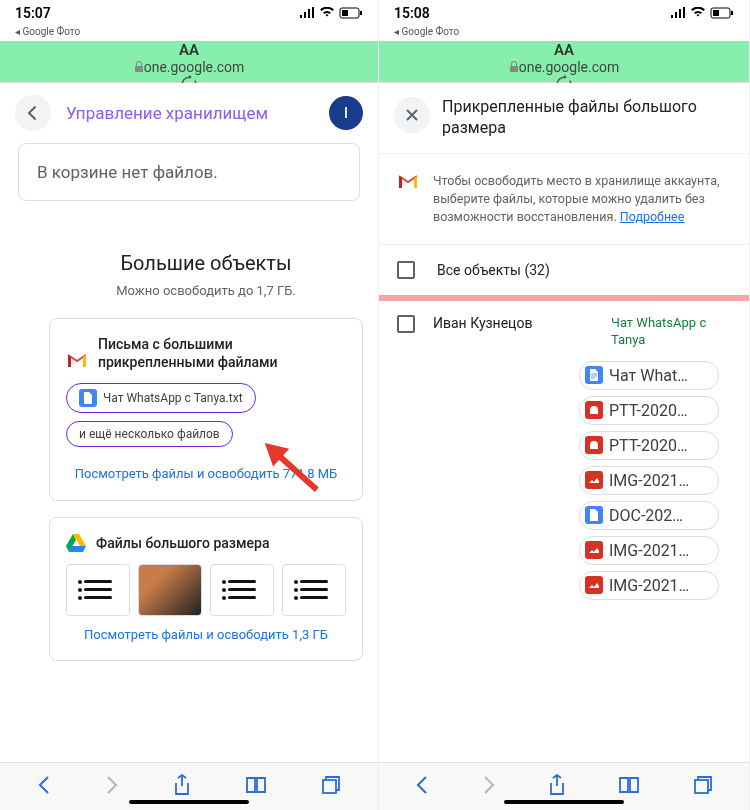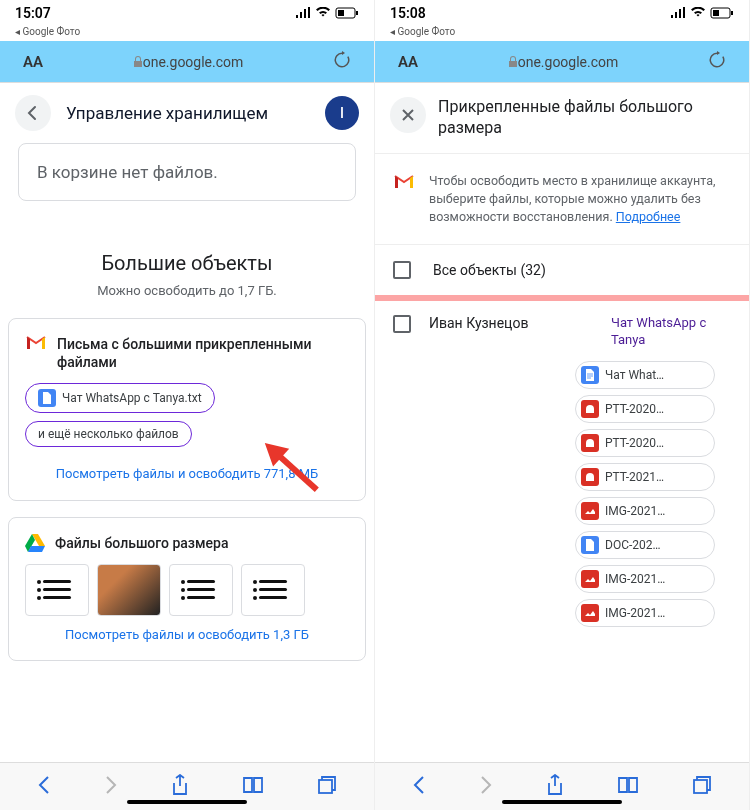--- a/index.html
+++ b/index.html
@@ -4,40 +4,40 @@
 <style>
   * { margin: 0; padding: 0; box-sizing: border-box; font-family: -apple-system, BlinkMacSystemFont, 'Segoe UI', Roboto, sans-serif; }
   body { display: flex; background: #fff; width: 750px; height: 810px; position: relative; }
   .phone { width: 446px; height: 810px; display: flex; flex-direction: column; border-right: 1px solid #eee; background: #fff; position: relative; }
   .phone:last-child { border-right: none; }
   
   .status-bar { height: 26px; display: flex; align-items: center; justify-content: space-between; padding: 0 15px; font-size: 14px; font-weight: 600; }
   .status-right { display: flex; align-items: center; gap: 4px; font-size: 12px; }
   .back-app { font-size: 10px; color: #555; padding: 0 15px 4px; }
   
-  .safari-bar { height: 42px; display: flex; align-items: center; justify-content: space-between; padding: 0 23px; background: #7dd3fc; border-bottom: 1px solid #ddd; }
+  .safari-bar { height: 42px; display: flex; align-items: center; justify-content: space-between; padding: 0 23px; background: #86efac; border-bottom: 1px solid #ddd; flex-direction: column; }
   .aa { font-size: 15px; font-weight: 600; color: #333; }
   .url-box { display: flex; align-items: center; gap: 0; font-size: 14px; color: #444; }
   .reload-icon { color: #555; }
   
   .content { flex: 1; overflow: hidden; background: #fff; }
   
   .page-header { display: flex; align-items: center; padding: 12px 15px; gap: 15px; }
   .circle-btn { width: 36px; height: 36px; border-radius: 50%; background: #f1f3f4; display: flex; align-items: center; justify-content: center; flex-shrink: 0; }
-  .page-title { font-size: 17px; font-weight: 400; color: #0f172a; flex: 1; }
+  .page-title { font-size: 17px; font-weight: 400; color: #8b5cf6; flex: 1; }
   .avatar { width: 34px; height: 34px; border-radius: 50%; background: #1a3c8c; display: flex; align-items: center; justify-content: center; color: #fff; font-size: 14px; font-weight: 500; }
   
   .trash-card { margin: 0 18px 10px; border: 1px solid #dadce0; border-radius: 8px; padding: 18px; color: #5f6368; font-size: 17px; }
   
-  .section { margin-top: 50px; text-align: center; padding: 0 8px; }
+  .section { margin-top: 50px; text-align: center; padding: 0 15px; margin-left: 34px; }
   .section-title { font-size: 20px; color: #202124; margin-bottom: 8px; }
   .section-sub { font-size: 13px; color: #5f6368; margin-bottom: 20px; }
   
   .card { border: 1px solid #dadce0; border-radius: 8px; padding: 16px; margin-bottom: 16px; text-align: left; }
-  .card-head { display: flex; align-items: flex-start; gap: 10px; margin-bottom: 12px; }
+  .card-head { display: flex; align-items: flex-end; gap: 10px; margin-bottom: 12px; }
   .card-head-text { font-size: 14px; color: #202124; font-weight: 500; line-height: 1.3; }
   .chip { display: inline-flex; align-items: center; gap: 6px; border: 1px solid #6d28d9; border-radius: 16px; padding: 5px 12px; font-size: 12px; color: #3c4043; margin-bottom: 8px; margin-right: 6px; }
   .card-link { color: #1a73e8; font-size: 13px; text-align: center; margin-top: 10px; line-height: 1.4; }
   
   .thumbs { display: flex; gap: 8px; margin: 10px 0; }
   .thumb { width: 64px; height: 52px; border: 1px solid #dadce0; border-radius: 4px; display: flex; align-items: center; justify-content: center; background: #fff; overflow: hidden; }
   .thumb.img { background: linear-gradient(135deg, #c77b47 30%, #222 100%); position: relative; }
   .list-icon { width: 28px; height: 24px; display: flex; flex-direction: column; justify-content: space-around; }
   .list-icon span { height: 3px; background: #111; border-radius: 2px; position: relative; }
   .list-icon span::before { content:''; position:absolute; left:-6px; top:0; width:4px; height:4px; background:#111; border-radius:50%; }
@@ -47,24 +47,24 @@
   
   .info-block { display: flex; gap: 14px; padding: 18px 18px 18px 48px; font-size: 12.5px; color: #5f6368; line-height: 1.45; border-bottom: 1px solid #eee; }
   .info-link { color: #1a73e8; text-decoration: underline; }
   
   .list-row { display: flex; align-items: center; gap: 22px; padding: 16px 18px; border-bottom: 6px solid #fca5a5; }
   .checkbox { width: 18px; height: 18px; border: 2px solid #5f6368; border-radius: 2px; flex-shrink: 0; }
   .row-text { font-size: 14px; color: #202124; }
   
   .sender-row { display: flex; align-items: flex-start; gap: 18px; padding: 14px 18px 0; }
   .sender-name { font-size: 14px; color: #202124; flex: 1; }
-  .chat-title { font-size: 13px; color: #4c1d95; width: 120px; line-height: 1.3; }
+  .chat-title { font-size: 13px; color: #15803d; width: 120px; line-height: 1.3; }
   
   .file-list { margin: 12px 0 0 200px; display: flex; flex-direction: column; gap: 6px; }
-  .file-chip { display: flex; align-items: center; gap: 6px; border: 1px solid #dadce0; border-radius: 14px; padding: 4px 10px 4px 5px; font-size: 12px; color: #3c4043; width: 140px; white-space: nowrap; overflow: hidden; text-overflow: ellipsis; }
+  .file-chip { display: flex; align-items: center; gap: 6px; border: 1px solid #dadce0; border-radius: 14px; padding: 4px 10px 4px 5px; font-size: 16px; color: #3c4043; width: 140px; white-space: nowrap; overflow: hidden; text-overflow: ellipsis; }
   .file-icon { width: 18px; height: 18px; border-radius: 3px; flex-shrink: 0; display: flex; align-items: center; justify-content: center; }
   .fi-doc { background: #4285f4; }
   .fi-red { background: #d93025; }
   .fi-img { background: #d93025; }
   .fi-blue { background: #4285f4; }
   
   .bottom-bar { height: 48px; display: flex; align-items: center; justify-content: space-around; background: #f8f8f8; border-top: 1px solid #ddd; padding: 0 10px; }
   .bb-icon { color: #2a6cd9; }
   .bb-icon.disabled { color: #b6b6b6; }
   
@@ -313,28 +313,20 @@
         </div>
         <div class="file-chip">
           <span class="file-icon fi-red">
             <svg width="12" height="12" viewBox="0 0 12 12">
               <path d="M6 2a4 4 0 014 4v4H2V6a4 4 0 014-4z" fill="#fff"></path>
             </svg>
           </span>
           <span>PTT-2020…</span>
         </div>
         <div class="file-chip">
-          <span class="file-icon fi-red">
-            <svg width="12" height="12" viewBox="0 0 12 12">
-              <path d="M6 2a4 4 0 014 4v4H2V6a4 4 0 014-4z" fill="#fff"></path>
-            </svg>
-          </span>
-          <span>PTT-2021…</span>
-        </div>
-        <div class="file-chip">
           <span class="file-icon fi-img">
             <svg width="12" height="10" viewBox="0 0 12 10">
               <rect width="12" height="10" fill="#fff" opacity="0"></rect>
               <path d="M1 8l3-3 2 2 3-4 2 3v2H1z" fill="#fff"></path>
             </svg>
           </span>
           <span>IMG-2021…</span>
         </div>
         <div class="file-chip">
           <span class="file-icon fi-blue">

